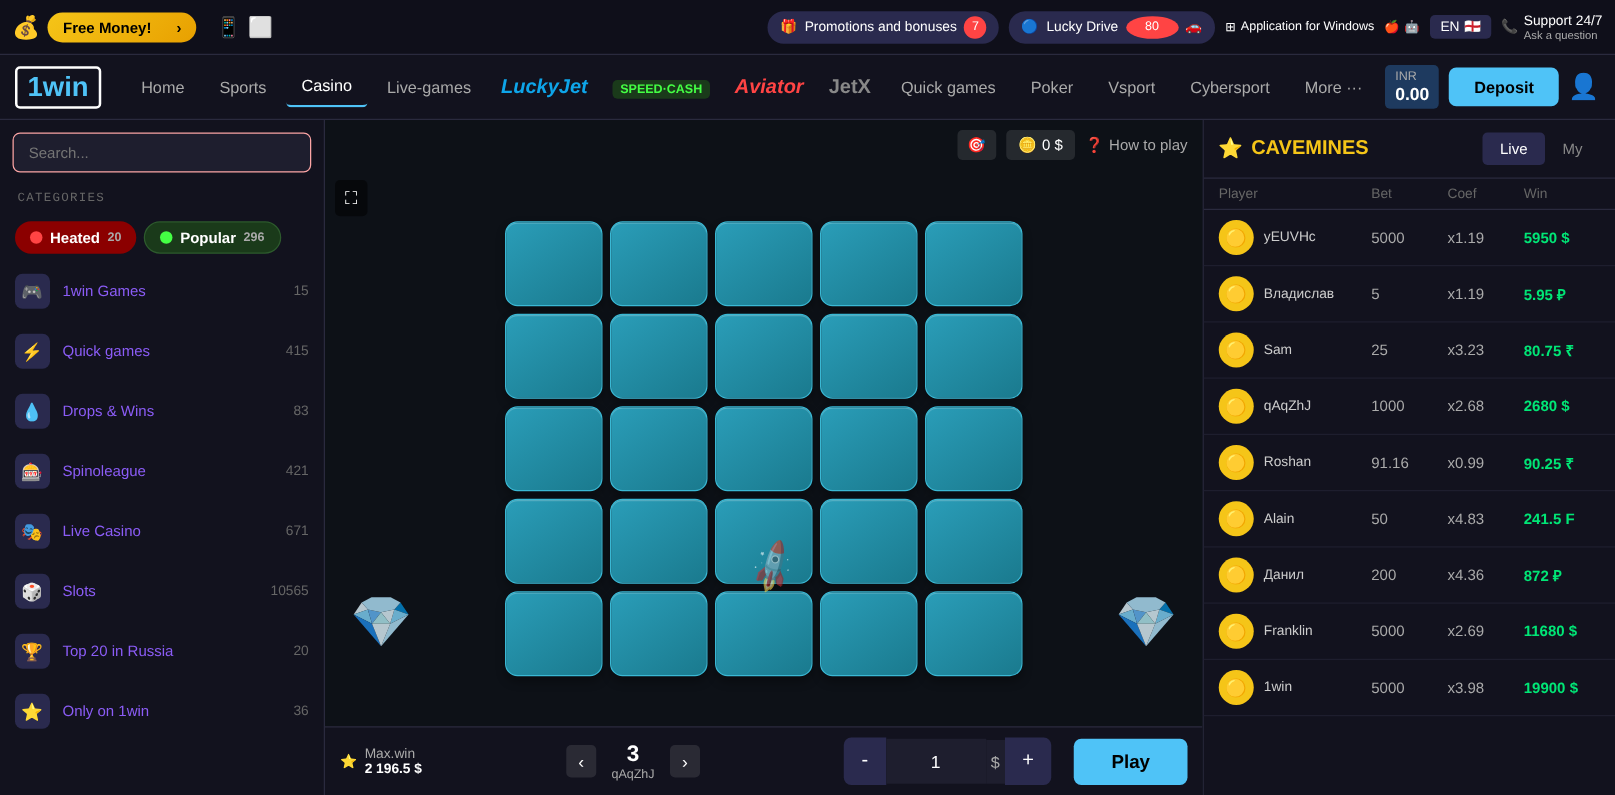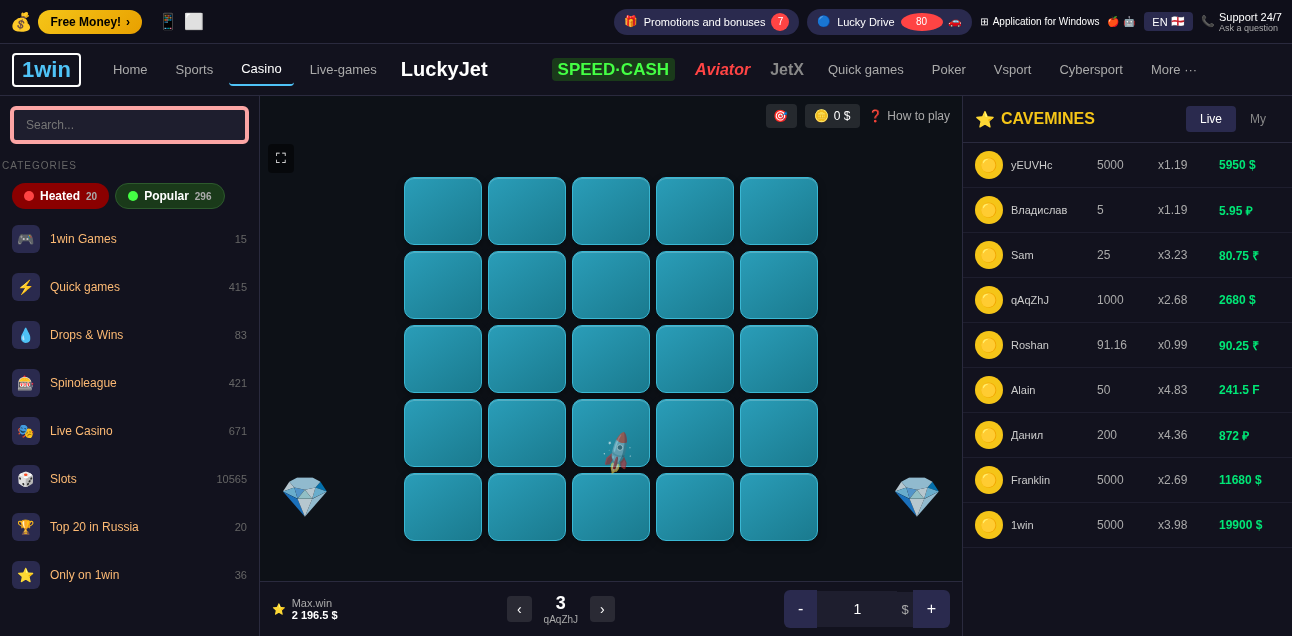--- a/index.html
+++ b/index.html
@@ -1,21 +1,21 @@
 <!DOCTYPE html>
 <html><head>
   <meta charset="utf-8">
   <style>
     * { margin: 0; padding: 0; box-sizing: border-box; }
     body { font-family: Arial, sans-serif; background: #1a1a2e; color: #fff; width: 1292px; height: 636px; overflow: hidden; font-size: 13px; }
 
     
     .top-bar { display: flex; align-items: center; background: #0f0f1a; height: 44px; padding: 0 10px; gap: 8px; border-bottom: 1px solid #2a2a3e; }
     .top-bar-left { display: flex; align-items: center; gap: 6px; }
-    .free-money-btn { background: linear-gradient(135deg, #f5c518, #e8a000); color: #000; border: none; border-radius: 20px; padding: 5px 12px; font-weight: bold; font-size: 12px; cursor: pointer; display: flex; align-items: center; gap: 5px; }
+    .free-money-btn { background: linear-gradient(135deg, #f5c518, #e8a000); color: #000; border: none; border-radius: 20px; padding: 5px 12px; font-weight: bold; font-size: 12px; cursor: pointer; display: flex; align-items: center; gap: 20px; }
     .top-bar-center { display: flex; align-items: center; gap: 8px; margin-left: auto; }
     .promo-btn { display: flex; align-items: center; gap: 6px; background: #2a2a4e; border-radius: 20px; padding: 4px 10px; font-size: 11px; cursor: pointer; }
     .lucky-drive-btn { display: flex; align-items: center; gap: 6px; background: #2a2a4e; border-radius: 20px; padding: 4px 10px; font-size: 11px; cursor: pointer; }
     .app-btn { display: flex; align-items: center; gap: 4px; font-size: 10px; cursor: pointer; }
     .lang-btn { display: flex; align-items: center; gap: 4px; font-size: 11px; cursor: pointer; background: #2a2a4e; border-radius: 4px; padding: 3px 8px; }
     .support-btn { display: flex; align-items: center; gap: 4px; font-size: 11px; cursor: pointer; }
 
     
     .nav-bar { display: flex; align-items: center; background: #12121e; height: 52px; padding: 0 12px; border-bottom: 1px solid #2a2a3e; }
     .logo { font-weight: 900; font-size: 22px; color: #fff; margin-right: 20px; border: 2px solid #fff; padding: 2px 8px; border-radius: 4px; }
@@ -27,32 +27,32 @@
     .nav-right { display: flex; align-items: center; gap: 8px; margin-left: auto; }
     .balance-btn { background: #1e3a5f; border-radius: 4px; padding: 4px 8px; font-size: 11px; }
     .deposit-btn { background: #4fc3f7; color: #000; border: none; border-radius: 6px; padding: 8px 20px; font-weight: bold; font-size: 13px; cursor: pointer; }
 
     
     .main-layout { display: flex; height: 540px; }
 
     
     .sidebar { width: 260px; background: #12121e; border-right: 1px solid #2a2a3e; overflow-y: auto; flex-shrink: 0; }
     .search-box { padding: 10px; }
-    .search-input { width: 100%; background: #1e1e2e; border: 4px solid #fca5a5; border-radius: 6px; padding: 8px 12px; color: #d946ef; font-size: 12px; outline: none; }
-    .categories-label { padding: 6px 2px; font-size: 10px; color: #666; letter-spacing: 1px; text-transform: uppercase; }
+    .search-input { width: 100%; background: #1e1e2e; border: 1px solid #fca5a5; border-radius: 6px; padding: 8px 12px; color: #d946ef; font-size: 12px; outline: none; }
+    .categories-label { padding: 6px 14px; font-size: 10px; color: #666; letter-spacing: 1px; text-transform: uppercase; font-family: Liberation Mono, monospace; }
     .category-pills { display: flex; gap: 6px; padding: 6px 12px; }
     .pill { display: flex; align-items: center; gap: 6px; border-radius: 20px; padding: 5px 12px; font-size: 12px; font-weight: bold; cursor: pointer; }
     .pill-heated { background: #8b0000; justify-content: space-between; }
     .pill-heated .dot { width: 10px; height: 10px; background: #ff4444; border-radius: 50%; }
     .pill-popular { background: #1a3a1a; border: 1px solid #2d5a2d; }
     .pill-popular .dot { width: 10px; height: 10px; background: #44ff44; border-radius: 50%; }
     .pill-count { font-size: 10px; color: #aaa; }
     .sidebar-item { display: flex; align-items: center; padding: 10px 12px; cursor: pointer; gap: 10px; }
     .sidebar-icon { width: 28px; height: 28px; background: #2a2a4e; border-radius: 6px; display: flex; align-items: center; justify-content: center; font-size: 14px; flex-shrink: 0; }
-    .sidebar-label { flex: 1; font-size: 12px; color: #fdba74; }
+    .sidebar-label { flex: 1; font-size: 12px; color: #8b5cf6; }
     .sidebar-count { font-size: 11px; color: #666; }
 
     
     .game-area { flex: 1; background: #0d1117; display: flex; flex-direction: column; position: relative; overflow: hidden; }
     .game-toolbar { display: flex; align-items: center; justify-content: flex-end; padding: 8px 12px; gap: 8px; }
     .game-tool-btn { background: rgba(255,255,255,0.1); border: none; color: #aaa; border-radius: 4px; padding: 5px 8px; cursor: pointer; font-size: 12px; }
     .game-coins { display: flex; align-items: center; gap: 4px; background: rgba(255,255,255,0.1); border-radius: 4px; padding: 5px 10px; font-size: 12px; }
     .how-to-play { display: flex; align-items: center; gap: 4px; font-size: 12px; color: #aaa; cursor: pointer; }
     .game-canvas { flex: 1; display: flex; align-items: center; justify-content: center; position: relative; }
     .expand-btn { position: absolute; top: 8px; left: 8px; background: rgba(0,0,0,0.5); border: none; color: #fff; border-radius: 4px; padding: 6px 8px; cursor: pointer; font-size: 14px; }
@@ -88,22 +88,22 @@
     .leaderboard { overflow-y: auto; flex: 1; }
     .lb-row { display: grid; grid-template-columns: 2fr 1fr 1fr 1fr; padding: 8px 12px; align-items: center; border-bottom: 1px solid #1e1e2e; font-size: 12px; }
     .player-cell { display: flex; align-items: center; gap: 8px; }
     .player-avatar { width: 28px; height: 28px; background: #f5c518; border-radius: 50%; display: flex; align-items: center; justify-content: center; font-size: 14px; flex-shrink: 0; }
     .player-name { color: #ccc; font-size: 11px; }
     .bet-cell { color: #aaa; }
     .coef-cell { color: #aaa; }
     .win-cell { color: #00e676; font-weight: bold; }
 
     
-    .brand-luckyjet { color: #ffffff; font-weight: 900; font-size: 20px; }
-    .brand-speedcash { background: #1a3a1a; border-radius: 4px; padding: 2px 6px; font-size: 17px; font-weight: bold; color: #44ff44; margin-left: 44px; }
+    .brand-luckyjet { color: #0ea5e9; font-weight: 900; font-style: italic; font-size: 16px; }
+    .brand-speedcash { background: #1a3a1a; border-radius: 4px; padding: 2px 6px; font-size: 10px; font-weight: bold; color: #44ff44; }
     .brand-aviator { color: #ff4444; font-weight: 900; font-style: italic; font-size: 16px; }
     .brand-jetx { color: #888; font-weight: bold; font-size: 16px; }
 
     
     ::-webkit-scrollbar { width: 4px; }
     ::-webkit-scrollbar-track { background: #12121e; }
     ::-webkit-scrollbar-thumb { background: #3a3a5e; border-radius: 2px; }
   </style>
 </head>
 <body>
@@ -188,20 +188,29 @@
     <div class="nav-item">
       <span>Vsport</span>
     </div>
     <div class="nav-item">
       <span>Cybersport</span>
     </div>
     <div class="nav-item">
       <span>More</span> ···
     </div>
   </div>
+  <div class="nav-right">
+    <div class="balance-btn">
+      <div style="font-size:10px;color:#aaa;">INR</div>
+      <div style="font-size:14px;font-weight:bold;">0.00</div>
+    </div>
+    <button class="deposit-btn">Deposit</button>
+    <span style="font-size:20px;cursor:pointer;">👤</span>
+
+  </div>
 </div>
 
 <div class="main-layout">
 
   <div class="sidebar">
     <div class="search-box">
       <input class="search-input" type="text" placeholder="Search..." style="">
     </div>
     <div class="categories-label">CATEGORIES</div>
     <div class="category-pills">
@@ -326,36 +335,43 @@
         <button class="trap-nav">›</button>
       </div>
 
       <div style="display:flex;align-items:center;gap:8px;">
         <div class="bet-controls">
           <button class="bet-btn" style="border-radius:6px 0 0 6px;">-</button>
           <input class="bet-input" type="text" value="1" style="">
           <span style="background:#1e1e2e;padding:10px 4px;color:#aaa;">$</span>
           <button class="bet-btn" style="border-radius:0 6px 6px 0;">+</button>
         </div>
+        <button class="play-btn">Play</button>
       </div>
     </div>
   </div>
 
   <div class="right-panel">
     <div class="panel-header">
       <div class="cavemines-logo">
         <span>⭐</span>
         <span>CAVEMINES</span>
       </div>
       <div class="panel-tabs">
         <div class="panel-tab active">Live</div>
         <div class="panel-tab">My</div>
       </div>
     </div>
 
+    <div class="table-header">
+      <span>Player</span>
+      <span>Bet</span>
+      <span>Coef</span>
+      <span>Win</span>
+    </div>
 
     <div class="leaderboard" id="leaderboard">
         <div class="lb-row">
     <div class="player-cell">
       <div class="player-avatar">🟡</div>
       <span class="player-name">yEUVHc</span>
     </div>
     <div class="bet-cell">5000</div>
     <div class="coef-cell">x1.19</div>
     <div class="win-cell">5950 $</div>

